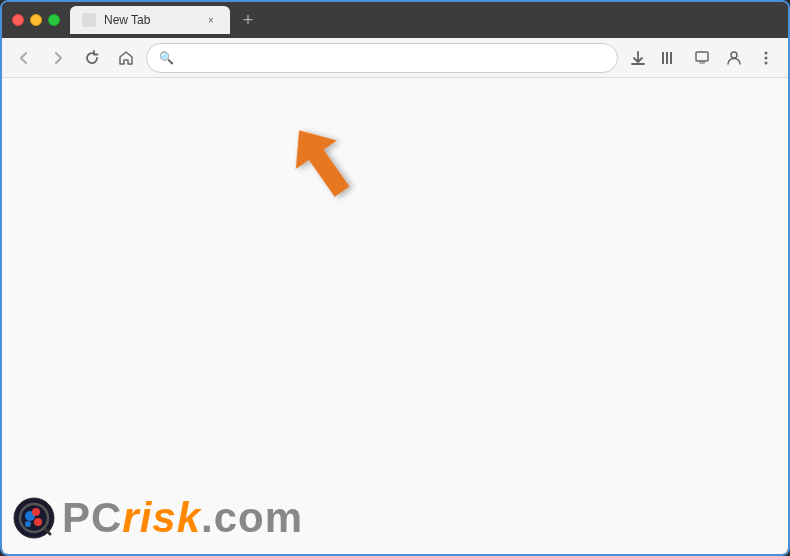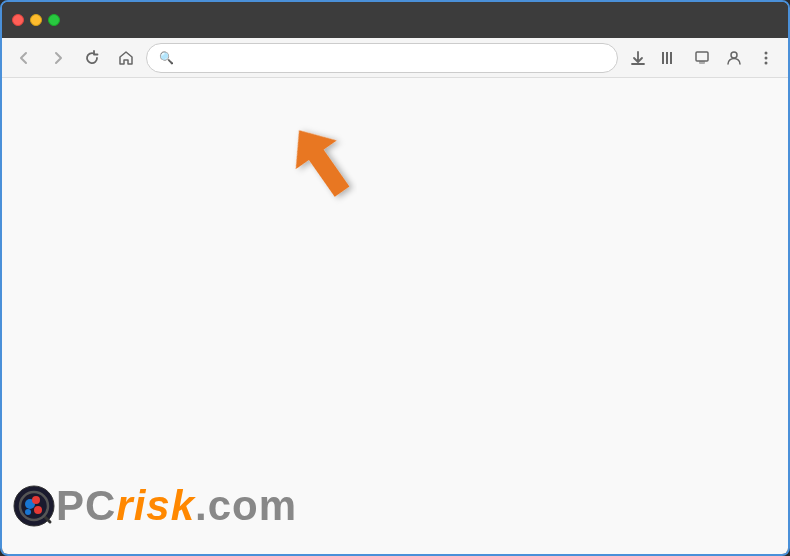--- a/index.html
+++ b/index.html
@@ -186,41 +186,50 @@
     
     .orange-arrow {
       position: absolute;
       top: 40px;
       left: 285px;
     }
 
     
     .watermark {
       position: absolute;
-      bottom: 24px;
+      bottom: 12px;
       left: 10px;
       display: flex;
       align-items: center;
+      gap: 6px;
     }
 
     .logo-icon {
       width: 44px;
       height: 44px;
     }
   </style>
 </head>
 <body>
 
 <div class="browser-window">
 
   <div class="title-bar">
     <div class="traffic-lights">
       <div class="traffic-light red"></div>
       <div class="traffic-light yellow"></div>
       <div class="traffic-light green"></div>
+    </div>
+    <div class="tabs-area">
+      <div class="tab">
+        <div class="tab-favicon"></div>
+        <span class="tab-title">New Tab</span>
+        <span class="tab-close">×</span>
+      </div>
+      <div class="new-tab-btn">+</div>
     </div>
   </div>
 
   <div class="nav-bar">
     <div class="nav-btn disabled">
       <svg width="16" height="16" viewBox="0 0 16 16">
         <path d="M10 3 L5 8 L10 13" stroke="#aaa" stroke-width="2" fill="none" stroke-linecap="round" stroke-linejoin="round"></path>
       </svg>
     </div>
     <div class="nav-btn disabled">

